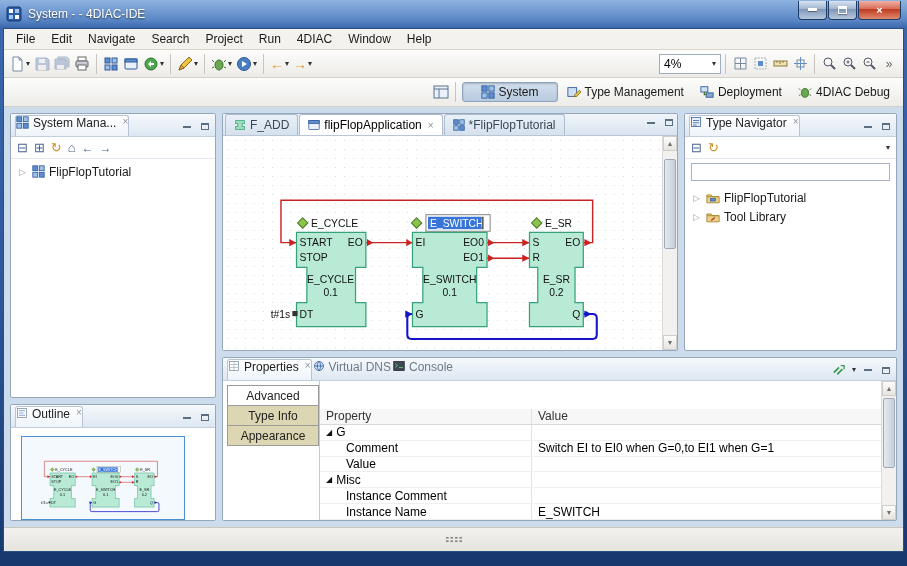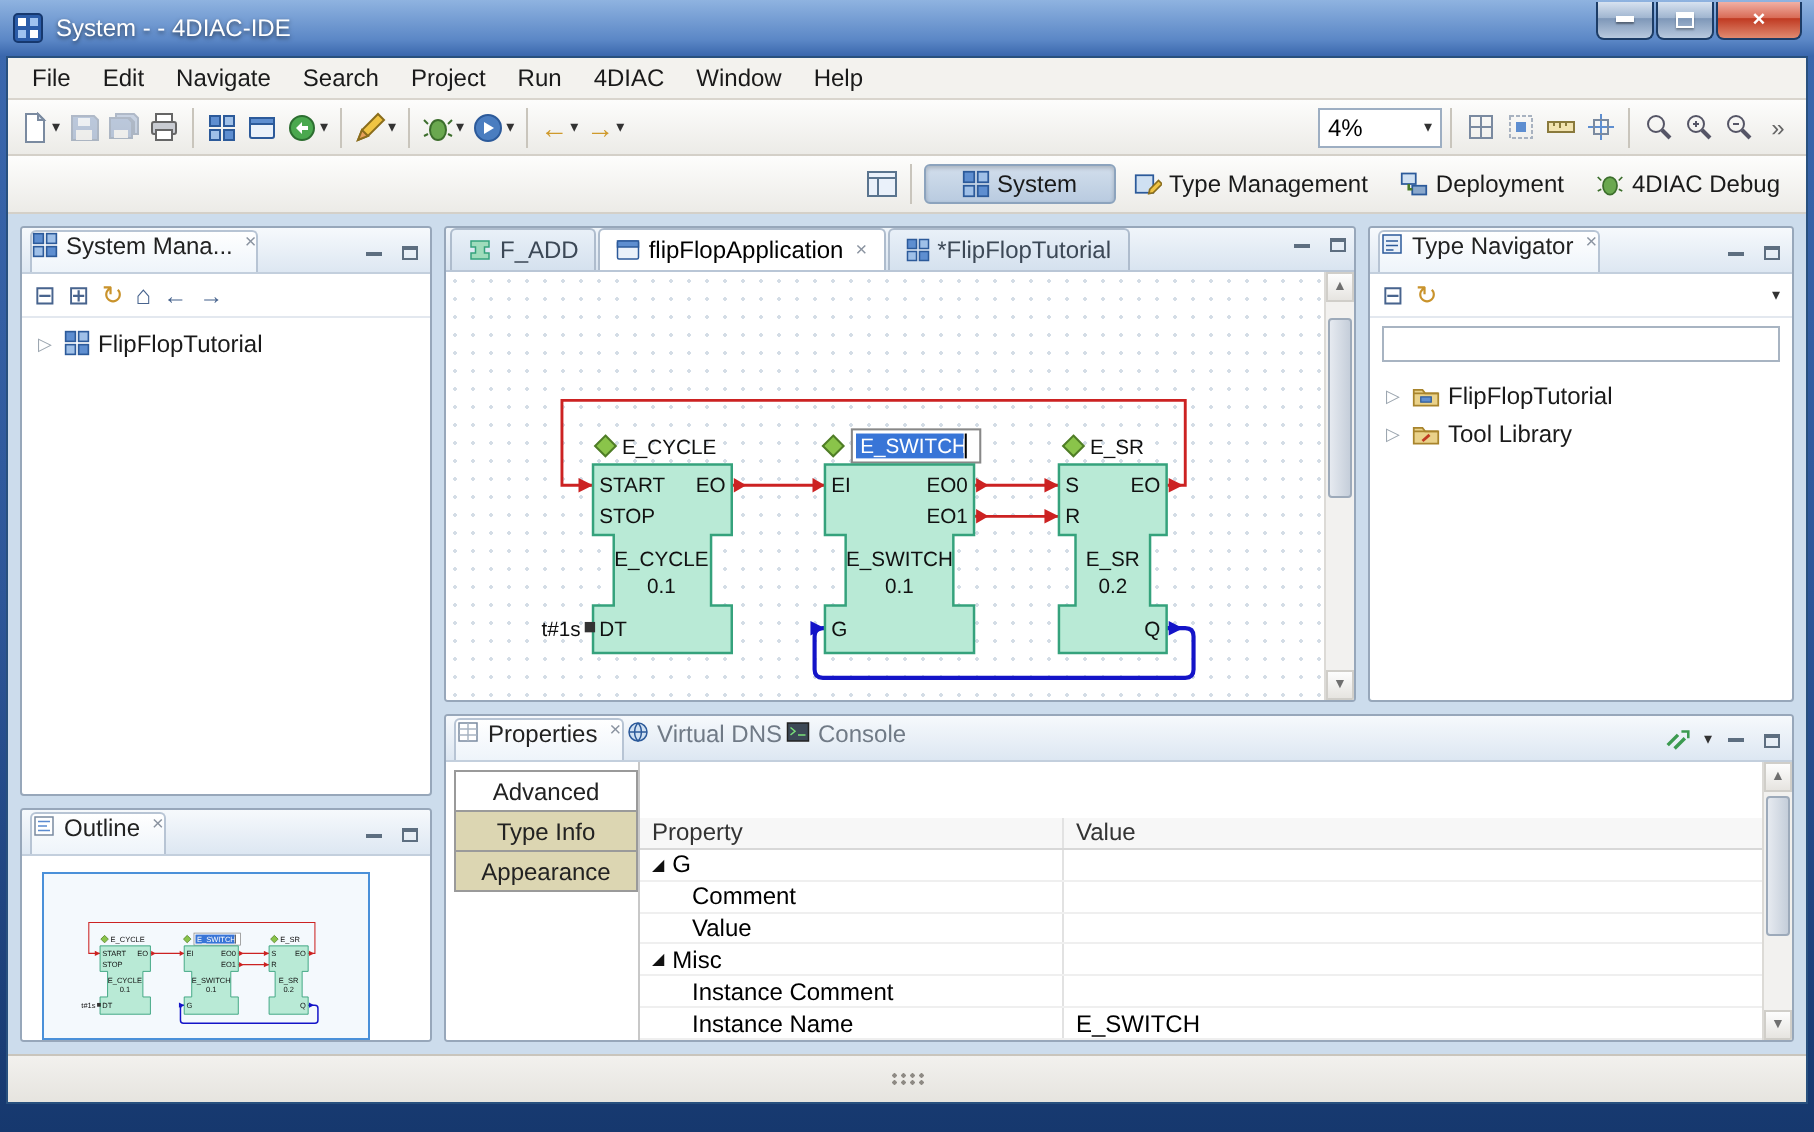--- a/index.html
+++ b/index.html
@@ -614,20 +614,21 @@
                 <div class="pt-cprop">
                     <span class="grp-arrow">◢</span>
                     <span>G</span>
                   </div>
                 <div class="pt-cval"></div>
               </div>
               <div class="pt-row">
                 <div class="pt-cprop pt-indent">
                     <span>Comment</span>
                   </div>
+                <div class="pt-cval">Switch EI to EI0 when G=0,to EI1 when G=1</div>
               </div>
               <div class="pt-row">
                 <div class="pt-cprop pt-indent">
                     <span>Value</span>
                   </div>
                 <div class="pt-cval"></div>
               </div>
               <div class="pt-row">
                 <div class="pt-cprop">
                     <span class="grp-arrow">◢</span>

